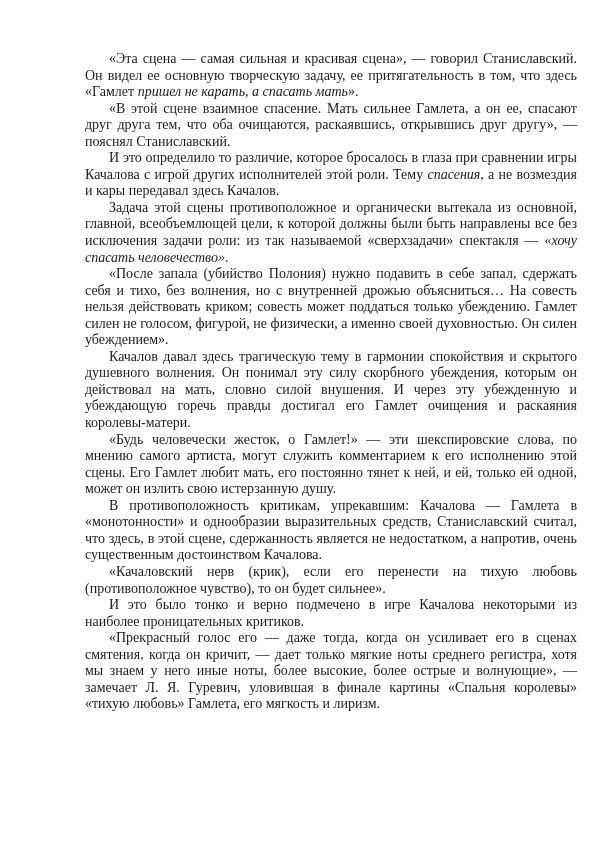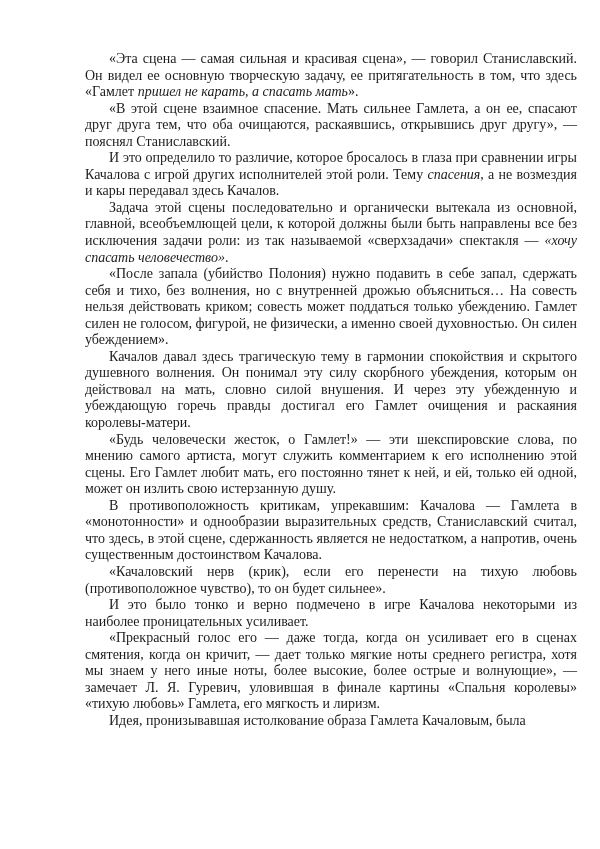--- a/index.html
+++ b/index.html
@@ -41,23 +41,22 @@
   }
 </style>
 </head>
 <body>
 
 <div class="page">
   <div class="text-block" id="paragraphs-container" style="color: rgb(28, 28, 28);">
       <p><span>«Эта сцена — самая сильная и красивая сцена», — говорил Станиславский. Он видел ее основную творческую задачу, ее притягательность в том, что здесь «Гамлет </span><span class="run-italic">пришел не карать, а спасать мать</span><span>».</span></p>
       <p><span>«В этой сцене взаимное спасение. Мать сильнее Гамлета, а он ее, спасают друг друга тем, что оба очищаются, раскаявшись, открывшись друг другу», — пояснял Станиславский.</span></p>
       <p><span>И это определило то различие, которое бросалось в глаза при сравнении игры Качалова с игрой других исполнителей этой роли. Тему </span><span class="run-italic">спасения</span><span>, а не возмездия и кары передавал здесь Качалов.</span></p>
-      <p><span>Задача этой сцены последовательно и органически вытекала из основной, главной, всеобъемлющей цели, к которой должны были быть направлены все без исключения задачи роли: из так называемой «сверхзадачи» спектакля — </span><span class="run-italic">«хочу спасать человечество»</span><span>.</span></p>
+      <p><span>Задача этой сцены противоположное и органически вытекала из основной, главной, всеобъемлющей цели, к которой должны были быть направлены все без исключения задачи роли: из так называемой «сверхзадачи» спектакля — </span><span class="run-italic">«хочу спасать человечество»</span><span>.</span></p>
       <p><span>«После запала (убийство Полония) нужно подавить в себе запал, сдержать себя и тихо, без волнения, но с внутренней дрожью объясниться… На совесть нельзя действовать криком; совесть может поддаться только убеждению. Гамлет силен не голосом, фигурой, не физически, а именно своей духовностью. Он силен убеждением».</span></p>
       <p><span>Качалов давал здесь трагическую тему в гармонии спокойствия и скрытого душевного волнения. Он понимал эту силу скорбного убеждения, которым он действовал на мать, словно силой внушения. И через эту убежденную и убеждающую горечь правды достигал его Гамлет очищения и раскаяния королевы-матери.</span></p>
       <p><span>«Будь человечески жесток, о Гамлет!» — эти шекспировские слова, по мнению самого артиста, могут служить комментарием к его исполнению этой сцены. Его Гамлет любит мать, его постоянно тянет к ней, и ей, только ей одной, может он излить свою истерзанную душу.</span></p>
       <p><span>В противоположность критикам, упрекавшим: Качалова — Гамлета в «монотонности» и однообразии выразительных средств, Станиславский считал, что здесь, в этой сцене, сдержанность является не недостатком, а напротив, очень существенным достоинством Качалова.</span></p>
       <p><span>«Качаловский нерв (крик), если его перенести на тихую любовь (противоположное чувство), то он будет сильнее».</span></p>
-      <p><span>И это было тонко и верно подмечено в игре Качалова некоторыми из наиболее проницательных усиливает.</span></p>
+      <p><span>И это было тонко и верно подмечено в игре Качалова некоторыми из наиболее проницательных критиков.</span></p>
       <p><span>«Прекрасный голос его — даже тогда, когда он усиливает его в сценах смятения, когда он кричит, — дает только мягкие ноты среднего регистра, хотя мы знаем у него иные ноты, более высокие, более острые и волнующие», — замечает Л. Я. Гуревич, уловившая в финале картины «Спальня королевы» «тихую любовь» Гамлета, его мягкость и лиризм.</span></p>
-      <p><span>Идея, пронизывавшая истолкование образа Гамлета Качаловым, была</span></p>
     </div>
 </div>
 
 </body></html>

